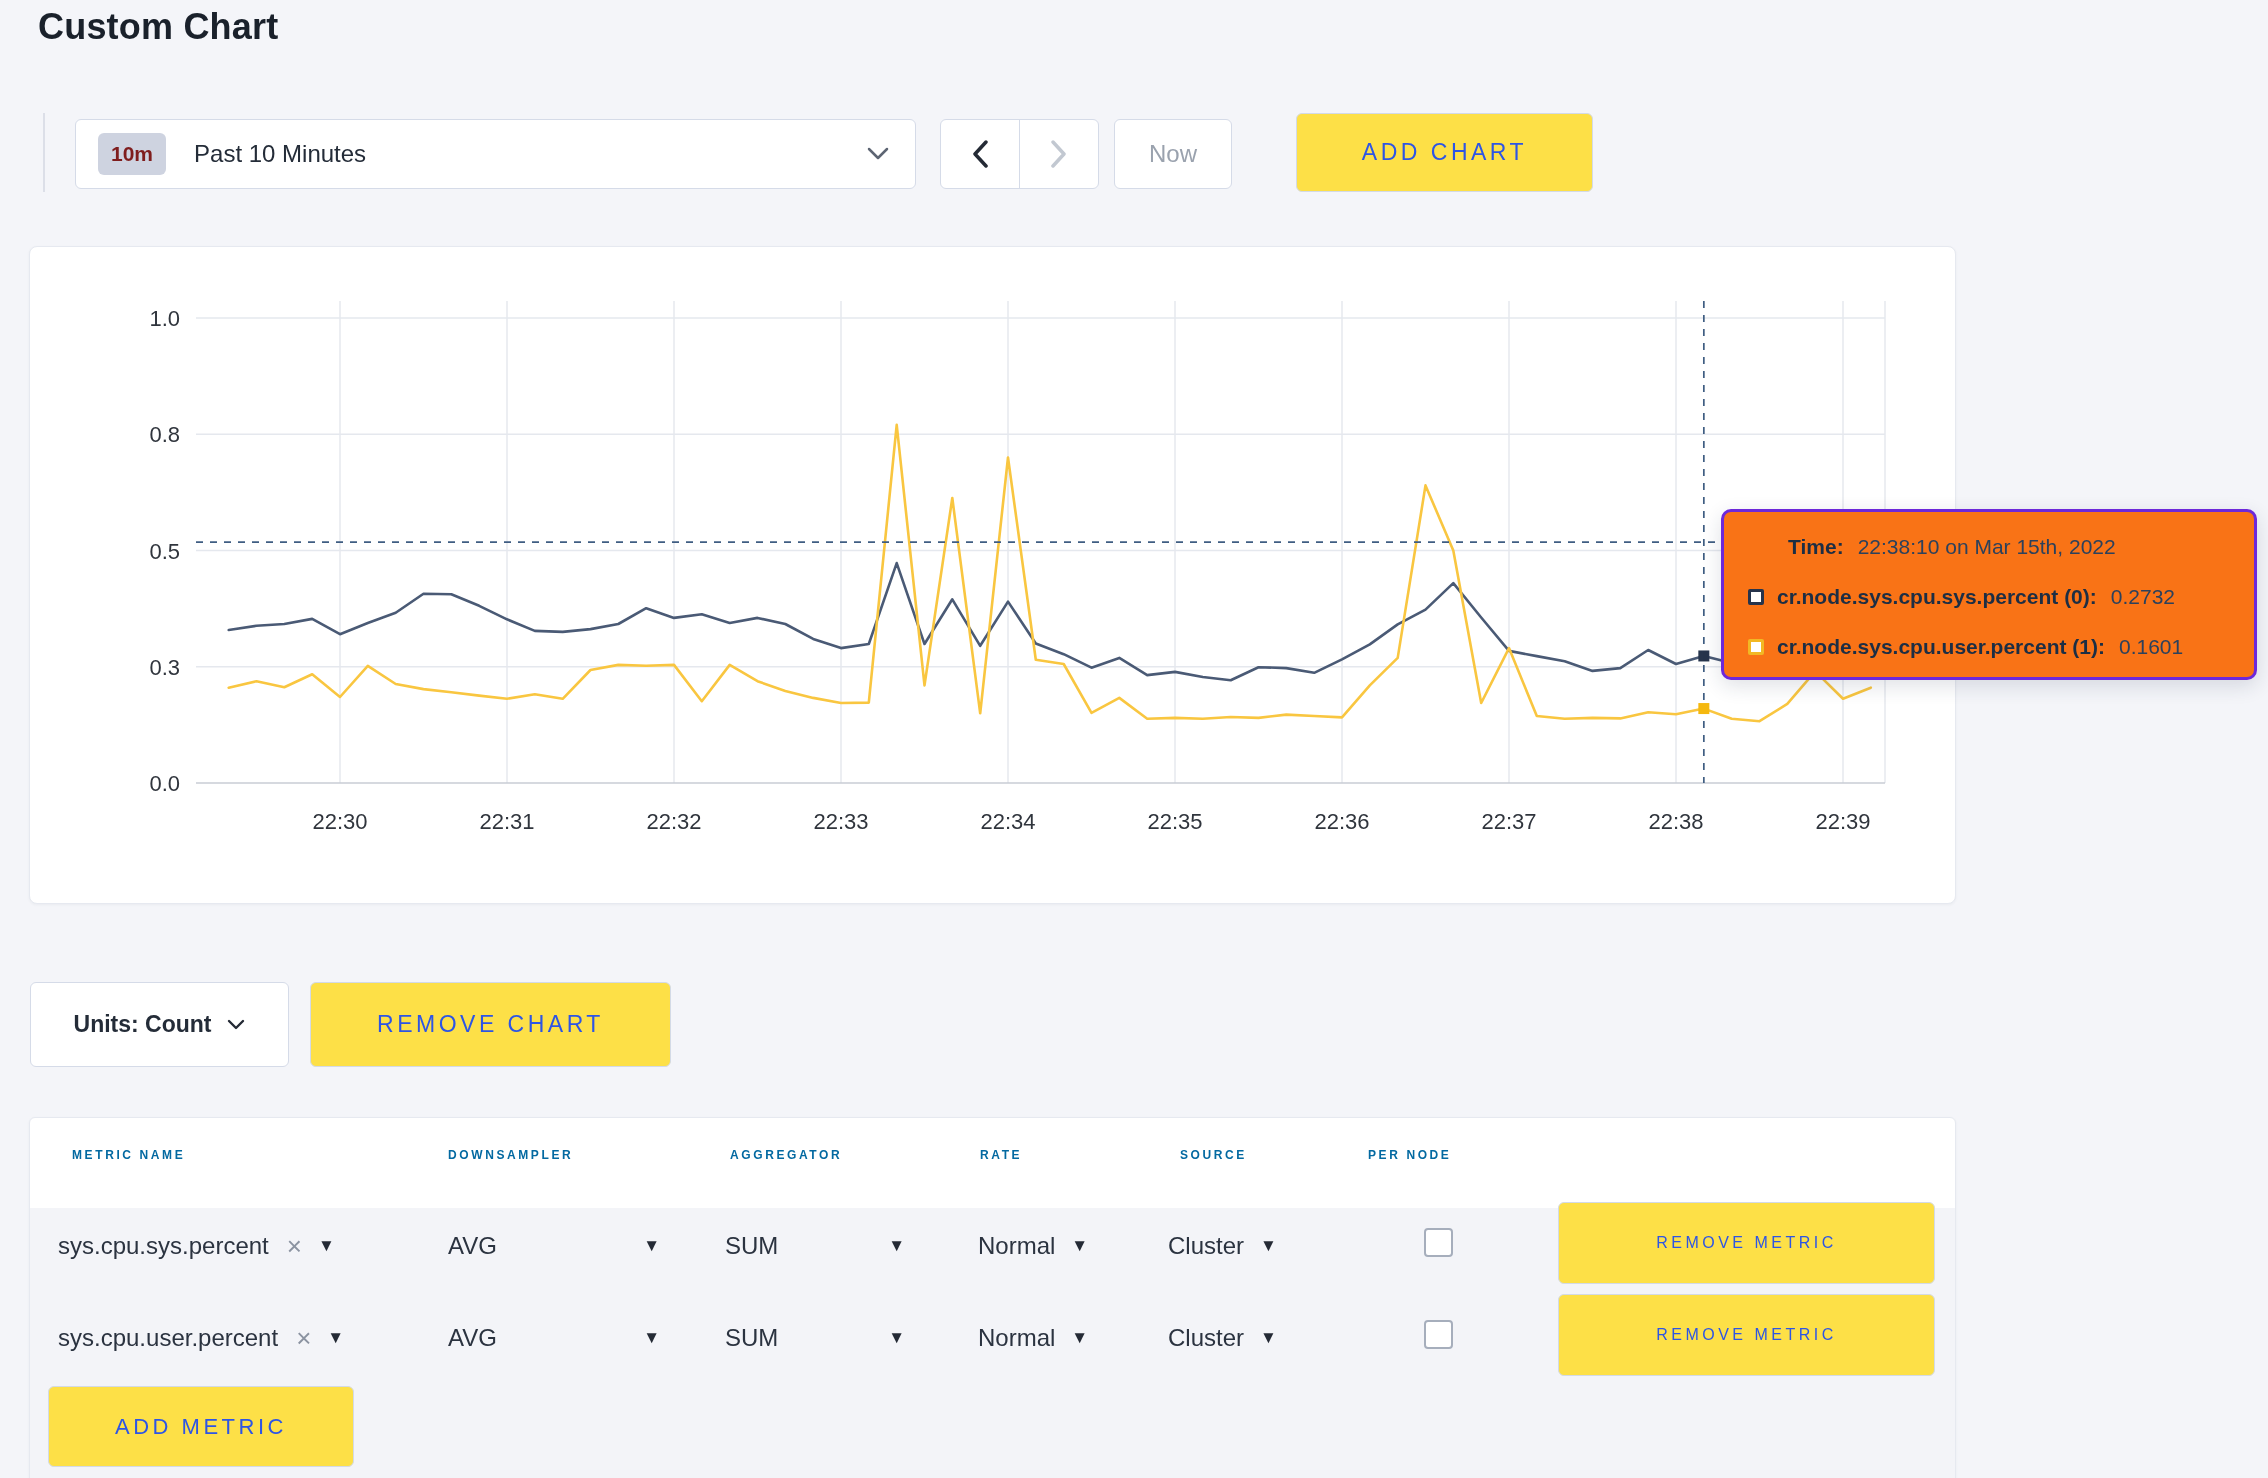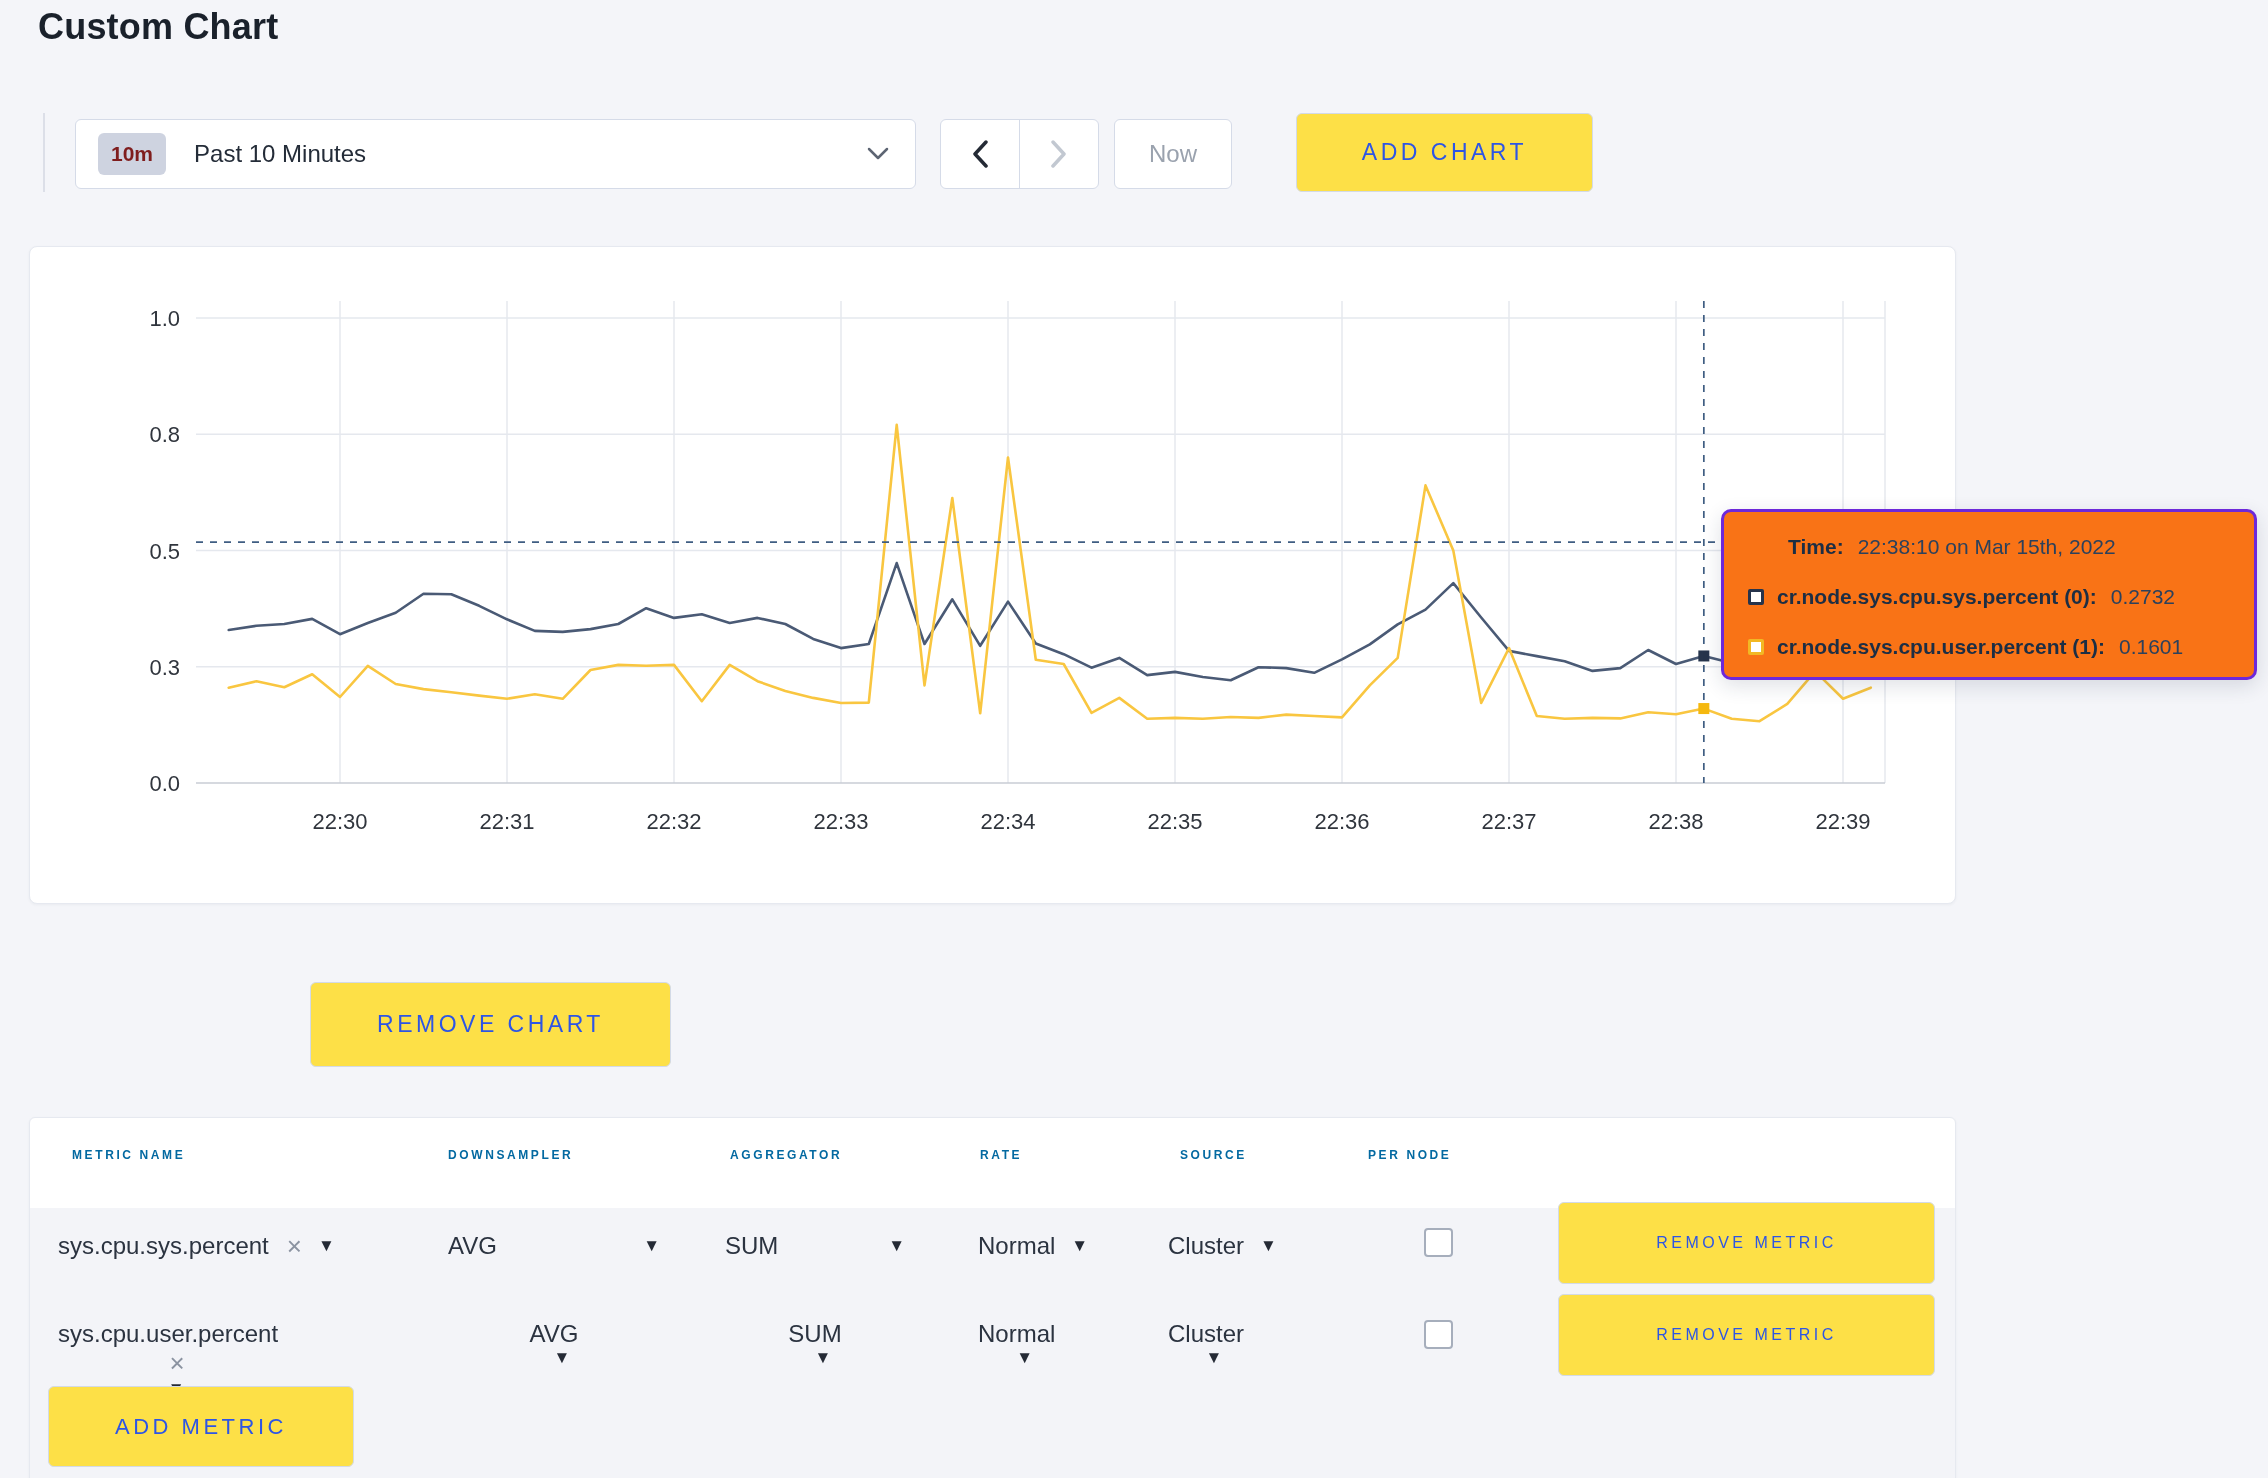--- a/index.html
+++ b/index.html
@@ -51,21 +51,21 @@
 
   
   .table-card{left:29px;top:1117px;width:1927px;height:380px;border-radius:6px;overflow:hidden;}
   .table-body-bg{position:absolute;left:0;top:90px;right:0;bottom:0;background:#f3f4f8;}
   .th{position:absolute;top:1148px;font-size:12px;font-weight:700;letter-spacing:2.6px;color:#0369a1;}
   .cell{position:absolute;display:flex;align-items:center;font-size:24px;color:#2b3340;}
   .cell .x-icon{color:#8b93a1;font-size:26px;margin:0 0 0 18px;cursor:pointer;}
   .caret{color:#242a35;font-size:17px;margin-left:16px;}
   .sel{cursor:pointer;}
   .row-y1{top:1228px;height:36px;}
-  .row-y2{top:1320px;height:36px;flex-direction:column;}
+  .row-y2{top:1320px;height:36px;}
   .checkbox{position:absolute;width:25px;height:25px;background:#fff;border:2px solid #a6aebc;border-radius:4px;
             left:1424px;cursor:pointer;}
   .cb-y1{top:1228px;} .cb-y2{top:1320px;}
   .remove-metric{position:absolute;left:1558px;width:377px;height:82px;font-size:16px;}
   .rm-y1{top:1202px;} .rm-y2{top:1294px;}
   .add-metric{position:absolute;left:48px;top:1386px;width:306px;height:81px;font-size:22px;}
 </style>
 </head>
 <body>
 
@@ -154,20 +154,26 @@
       <span class="t-label">cr.node.sys.cpu.sys.percent (0):</span>
       <span class="t-val">0.2732</span>
     </div>
     <div class="t-row">
       <span class="swatch" style="border-color: rgb(242, 184, 36);"></span>
       <span class="t-label">cr.node.sys.cpu.user.percent (1):</span>
       <span class="t-val">0.1601</span>
     </div>
   </div>
 
+  <div class="btnbox units-btn">
+    <span>Units: Count</span>
+    <svg width="18" height="11" viewBox="0 0 18 11">
+        <polyline points="2,2 9,9 16,2" fill="none" stroke="#242a35" stroke-width="2.4" stroke-linecap="round" stroke-linejoin="round"></polyline>
+      </svg>
+  </div>
   <button class="blue-btn remove-chart">REMOVE CHART</button>
 
   <div class="card table-card">
     <div class="table-body-bg"></div>
   </div>
 
   <span class="th" style="left:72px">METRIC NAME</span>
   <span class="th" style="left:448px">DOWNSAMPLER</span>
   <span class="th" style="left:730px">AGGREGATOR</span>
   <span class="th" style="left:980px">RATE</span>

